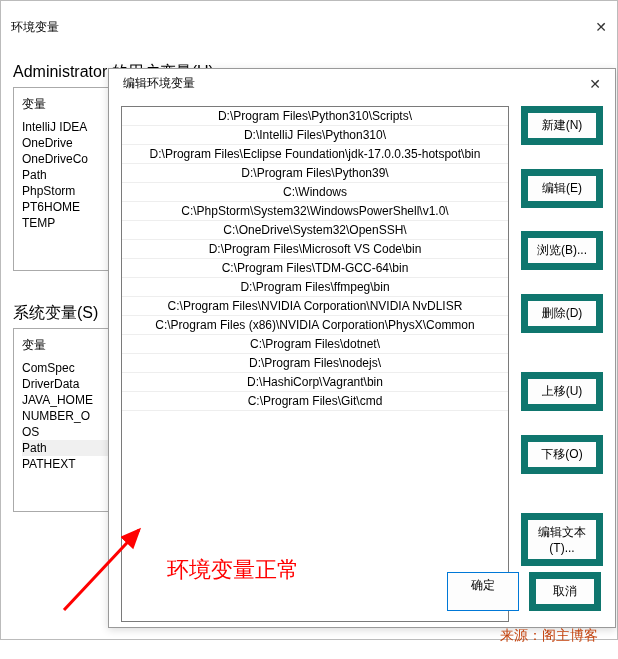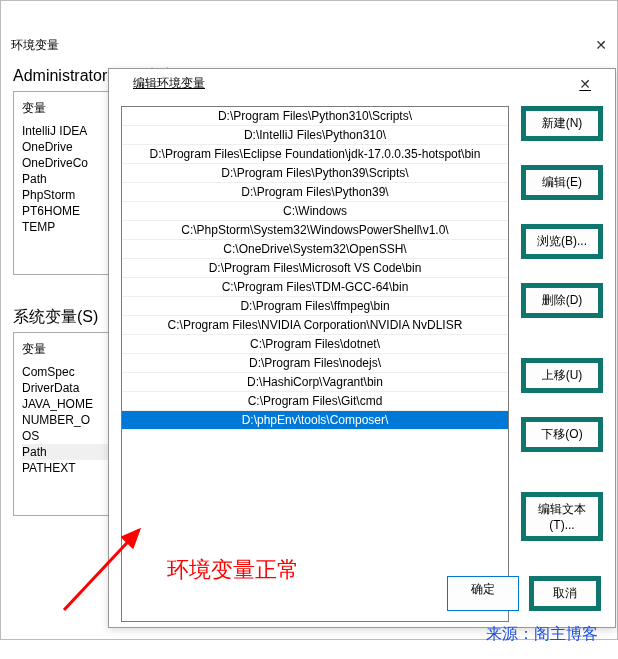--- a/index.html
+++ b/index.html
@@ -1,46 +1,46 @@
 <!DOCTYPE html>
 <html><head>
   <meta charset="utf-8">
   <style>
     * { box-sizing: border-box; margin: 0; padding: 0; }
     body { font-family: "Microsoft YaHei", "Segoe UI", Tahoma, sans-serif; font-size: 12px; background: #fff; width: 618px; height: 659px; overflow: hidden; position: relative; }
     
     .parent-dialog { position: absolute; left: 0; top: 0; width: 618px; height: 640px; border: 1px solid #bbb; background: #fff; }
-    .parent-titlebar { display: flex; align-items: flex-start; justify-content: space-between; padding: 4px 10px; margin-top: 32px; }
+    .parent-titlebar { display: flex; align-items: flex-start; justify-content: space-between; padding: 18px 10px; }
     .close-btn { font-size: 14px; cursor: pointer; color: #333; }
     
     .parent-body { padding: 8px 12px; }
     .section-label { font-size: 16px; margin-bottom: 4px; }
     .table-box { border: 1px solid #aaa; padding: 6px 8px; background: #fff; }
     .table-header { font-size: 12px; padding: 2px 0 6px 0; }
     .var-item { font-size: 12px; padding: 1px 0; white-space: nowrap; overflow: hidden; }
     
     .child-dialog { position: absolute; left: 108px; top: 68px; width: 508px; height: 560px; background: #fff; border: 1px solid #999; box-shadow: 0 2px 8px rgba(0,0,0,0.15); }
-    .child-titlebar { display: flex; align-items: center; justify-content: space-between; padding: 6px 24px; text-decoration: underline; }
+    .child-titlebar { display: flex; align-items: center; justify-content: space-between; padding: 6px 14px; }
     
     .child-body { padding: 8px 12px; display: flex; gap: 12px; height: calc(100% - 80px); }
     .list-box { flex: 1; border: 1px solid #7a7a7a; overflow-y: auto; overflow-x: hidden; height: 516px; text-align: center; }
     .list-item { font-size: 12px; padding: 2px 6px; border-bottom: 1px solid #eee; white-space: nowrap; overflow: hidden; cursor: default; }
     .list-item.selected { background: #0078d7; color: #fff; }
     
     .btn-col { display: flex; flex-direction: column; gap: 4px; width: 82px; }
-    .btn { border: 5px solid #0f766e; background: #fdfdfd; padding: 4px 6px; font-size: 12px; text-align: center; cursor: pointer; margin-bottom: 2px; }
+    .btn { border: 7px solid #0f766e; background: #fdfdfd; padding: 4px 6px; font-size: 12px; text-align: center; cursor: pointer; margin-bottom: 2px; }
     .btn-spacer { height: 14px; }
     
     .child-footer { position: absolute; bottom: 14px; right: 14px; display: flex; gap: 10px; }
     .child-footer .btn { width: 72px; }
     .btn-primary { border: 1px solid #0078d7; }
     
     .annotation-arrow { position: absolute; pointer-events: none; }
     .annotation-text { position: absolute; color: #ff0000; font-size: 22px; pointer-events: none; }
-    .watermark { position: absolute; color: #1d4ed8; font-size: 16px; pointer-events: none; }
+    .watermark { position: absolute; color: #c2410c; font-size: 14px; pointer-events: none; }
   </style>
 </head>
 <body>
 
 <div class="parent-dialog">
   <div class="parent-titlebar">
     <span>环境变量</span>
     <span class="close-btn">✕</span>
   </div>
   <div class="parent-body">
@@ -77,34 +77,33 @@
 <div class="child-dialog">
   <div class="child-titlebar">
     <span>编辑环境变量</span>
     <span class="close-btn">✕</span>
   </div>
   <div class="child-body">
     <div class="list-box" id="path-list">
         <div class="list-item">D:\Program Files\Python310\Scripts\</div>
         <div class="list-item">D:\IntelliJ Files\Python310\</div>
         <div class="list-item">D:\Program Files\Eclipse Foundation\jdk-17.0.0.35-hotspot\bin</div>
-        <div class="list-item">D:\Program Files\Python39\Scripts\</div>
         <div class="list-item">D:\Program Files\Python39\</div>
         <div class="list-item">C:\Windows</div>
         <div class="list-item">C:\PhpStorm\System32\WindowsPowerShell\v1.0\</div>
         <div class="list-item">C:\OneDrive\System32\OpenSSH\</div>
         <div class="list-item">D:\Program Files\Microsoft VS Code\bin</div>
         <div class="list-item">C:\Program Files\TDM-GCC-64\bin</div>
         <div class="list-item">D:\Program Files\ffmpeg\bin</div>
         <div class="list-item">C:\Program Files\NVIDIA Corporation\NVIDIA NvDLISR</div>
+        <div class="list-item">C:\Program Files (x86)\NVIDIA Corporation\PhysX\Common</div>
         <div class="list-item">C:\Program Files\dotnet\</div>
         <div class="list-item">D:\Program Files\nodejs\</div>
         <div class="list-item">D:\HashiCorp\Vagrant\bin</div>
         <div class="list-item">C:\Program Files\Git\cmd</div>
-        <div class="list-item selected">D:\phpEnv\tools\Composer\</div>
       </div>
     <div class="btn-col">
       <div class="btn">新建(N)</div>
       <div class="btn-spacer"></div>
       <div class="btn">编辑(E)</div>
       <div class="btn-spacer"></div>
       <div class="btn">浏览(B)...</div>
       <div class="btn-spacer"></div>
       <div class="btn">删除(D)</div>
       <div style="height:30px;"></div>

